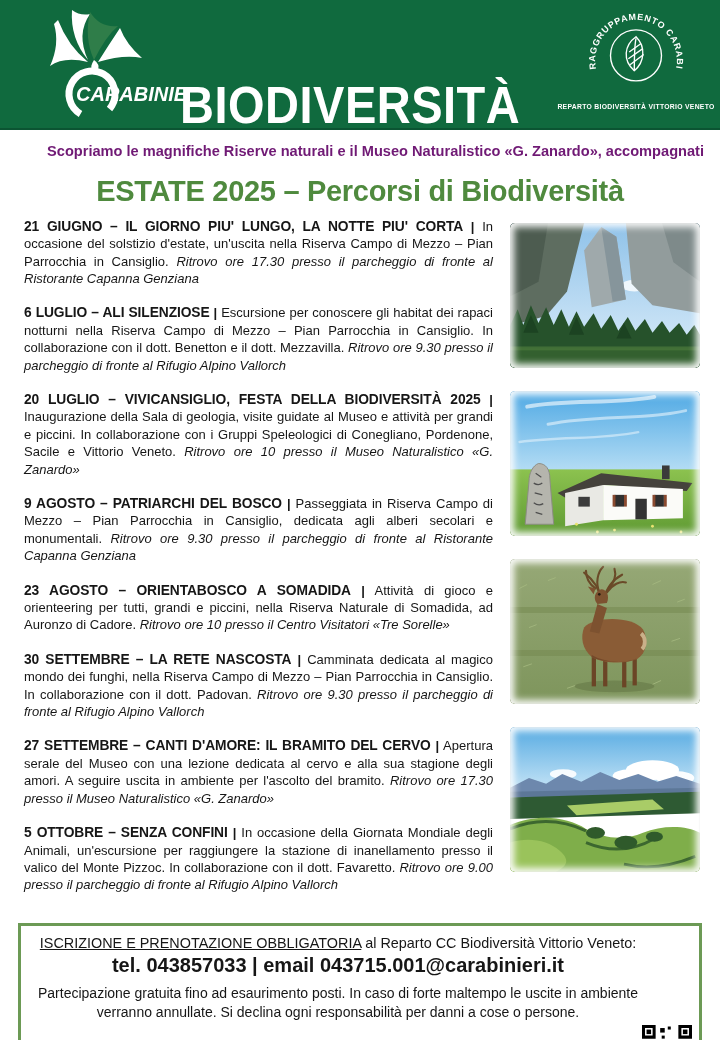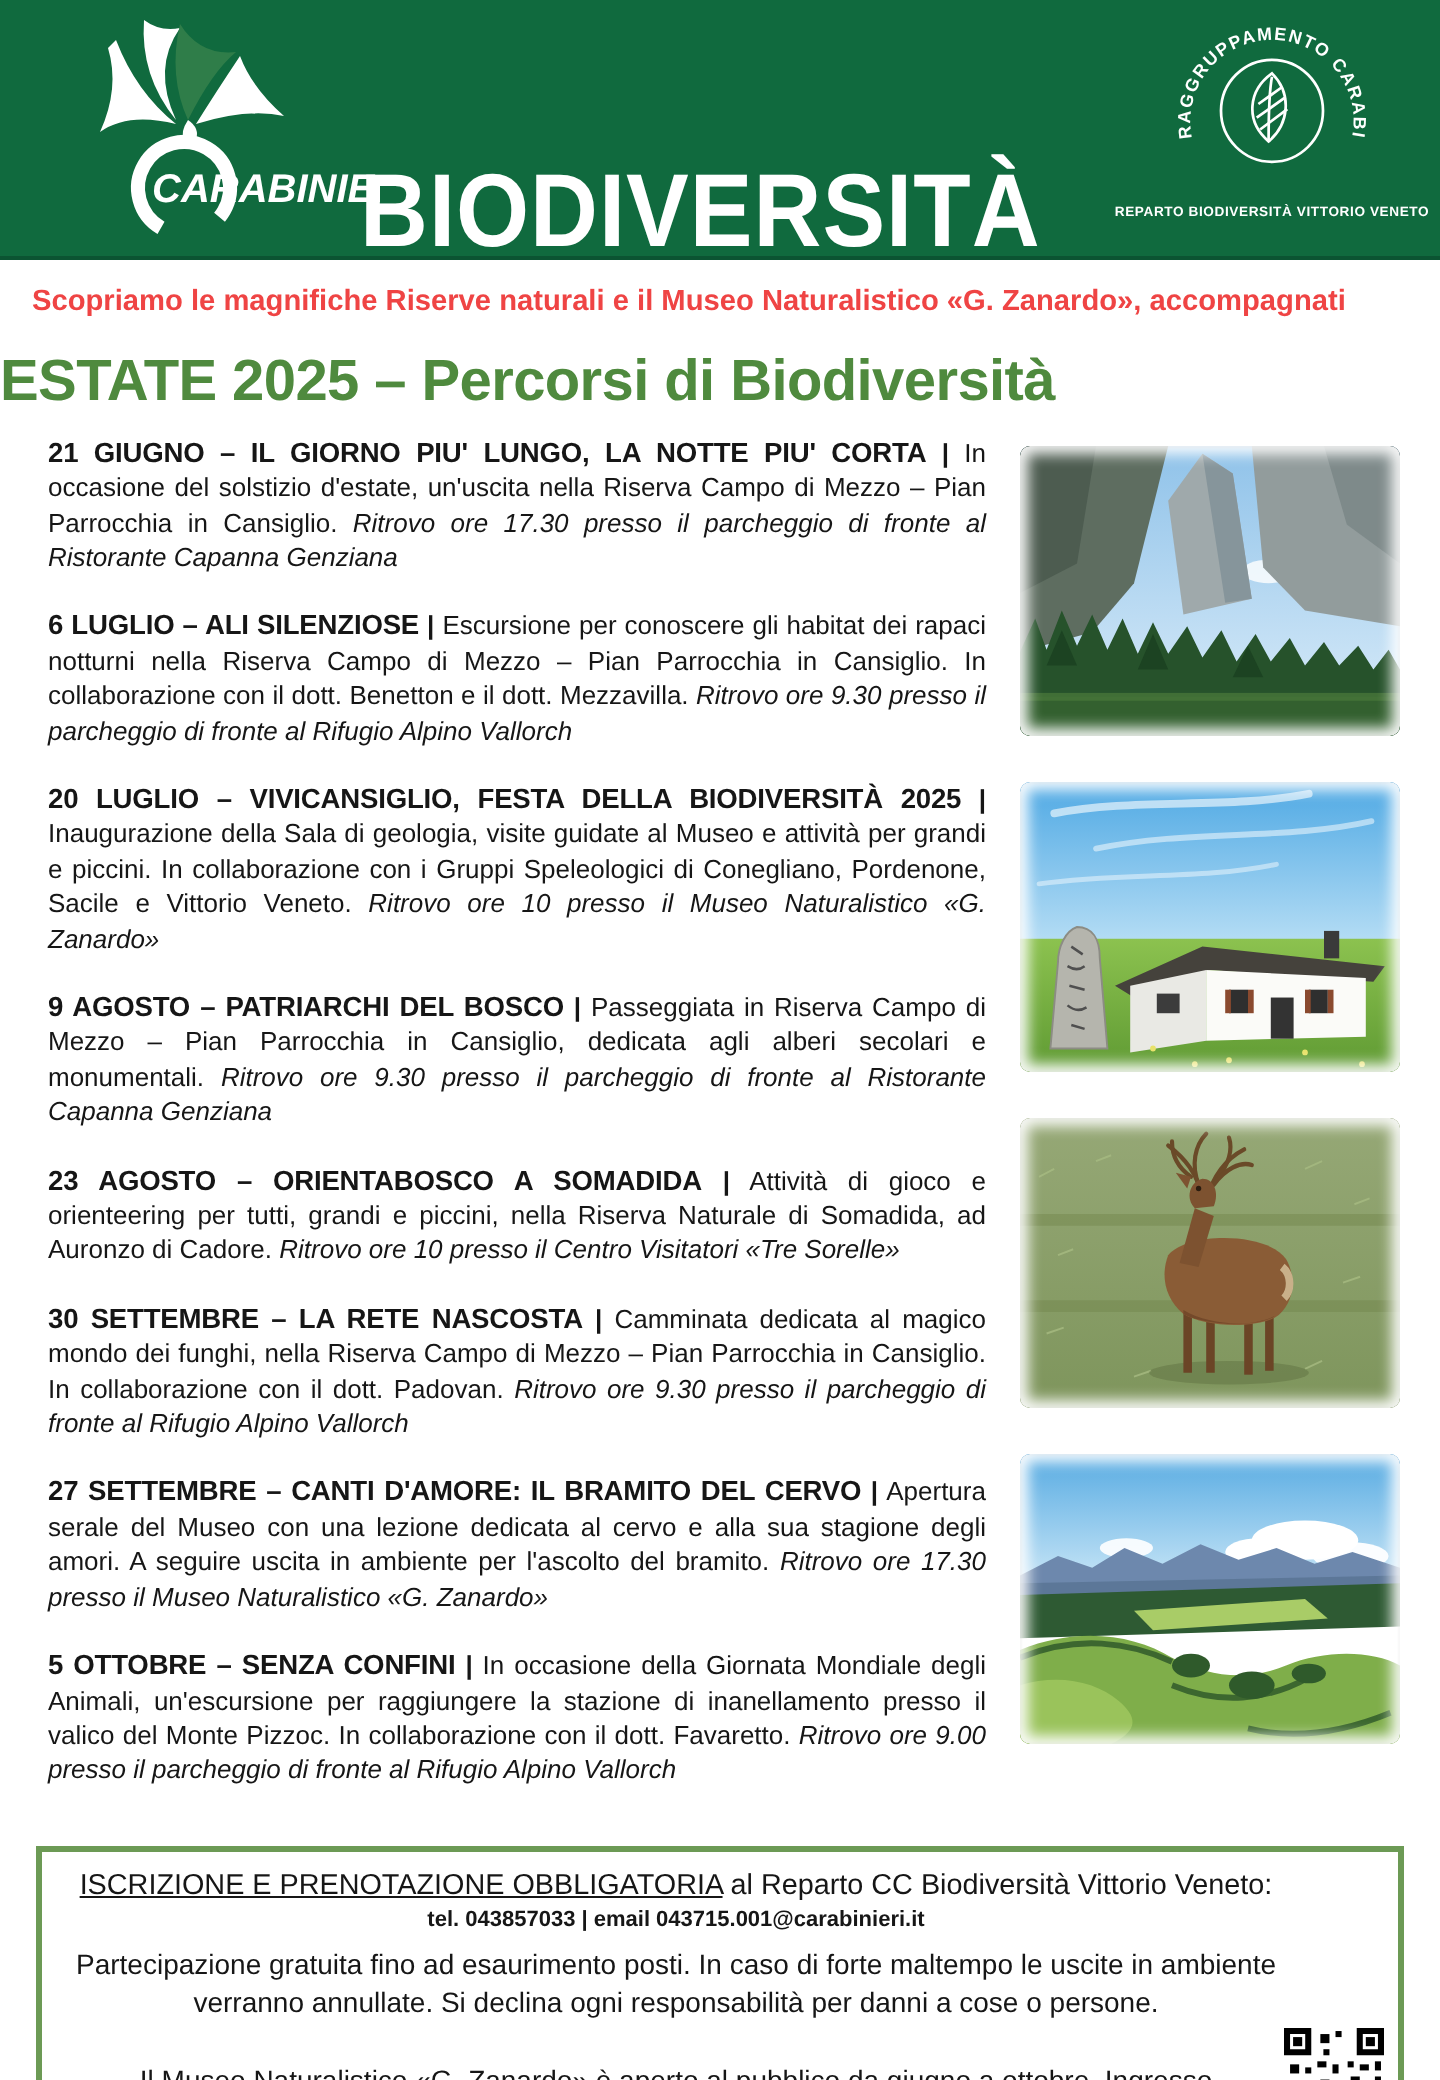--- a/index.html
+++ b/index.html
@@ -9,43 +9,43 @@
   
   header{height:128px;background:#106a3e;position:relative;border-bottom:2px solid #0b5432;}
   .logo{position:absolute;left:20px;top:4px;width:170px;height:122px;}
   .wordmark{position:absolute;left:180px;bottom:-7px;font-size:47px;font-weight:bold;color:#fff;
             letter-spacing:0.5px;transform:scaleY(1.1);transform-origin:bottom;white-space:nowrap;}
   .emblem{position:absolute;right:4px;top:1px;width:160px;text-align:center;}
   .emblem svg{width:102px;height:102px;display:block;margin:0 auto;}
   .emblem-caption{font-size:6.8px;font-weight:bold;color:#fff;letter-spacing:.3px;margin-top:0;}
 
   
-  .intro{font-weight:bold;font-size:14.6px;line-height:1.42;text-align:left;margin:11px 16px 0;color:#ef4444;}
+  .intro{font-weight:bold;font-size:14.6px;line-height:1.42;text-align:right;margin:11px 16px 0;color:#701a75;}
   .intro span{display:block;}
-  .page-title{font-size:29px;font-weight:bold;color:#4f8a3e;margin:13px 0 10px;letter-spacing:-0.3px;}
+  .page-title{text-align:center;font-size:29px;font-weight:bold;color:#4f8a3e;margin:13px 0 10px;letter-spacing:-0.3px;}
 
   
   .content{display:flex;padding:0 20px;gap:13px;align-items:flex-start;}
   .events{flex:1;min-width:0;}
   .event{font-size:13px;line-height:17.4px;text-align:justify;margin:0 4px 17px;color:#161616;}
   .ev-head{font-weight:bold;font-size:13.8px;letter-spacing:-0.1px;}
   .ev-sep{font-weight:bold;}
   .ev-meet{font-style:italic;}
 
   .photos{width:190px;flex:none;padding-top:5px;}
   .photo{height:145px;margin-bottom:23px;position:relative;border-radius:5px;overflow:hidden;}
   .photo svg{display:block;width:100%;height:100%;}
   .photo::after{content:"";position:absolute;inset:0;border-radius:5px;
                 box-shadow:inset 0 0 7px 4px rgba(255,255,255,.95), inset 0 0 1px 1px rgba(0,0,0,.15);}
 
   
   .booking{margin:12px 18px 0;border:3px solid #6c9a55;padding:7px 60px 7px 16px;text-align:center;position:relative;}
   .bk-line1{font-size:14.4px;margin:2px 0;}
   .bk-title{font-weight:normal;text-decoration:underline;}
-  .bk-contacts{font-weight:bold;font-size:11px;margin:3px 0 7px;}
+  .bk-contacts{font-weight:bold;font-size:20px;margin:3px 0 7px;}
   .bk-note{font-size:14px;margin:0 0 21px;line-height:1.38;}
   .bk-museum{font-size:14px;margin:0;}
   .qr{position:absolute;right:7px;bottom:7px;width:50px;height:50px;}
   .qr svg{width:100%;height:100%;display:block;}
 </style>
 </head>
 <body>
 
 <div class="page">
 

